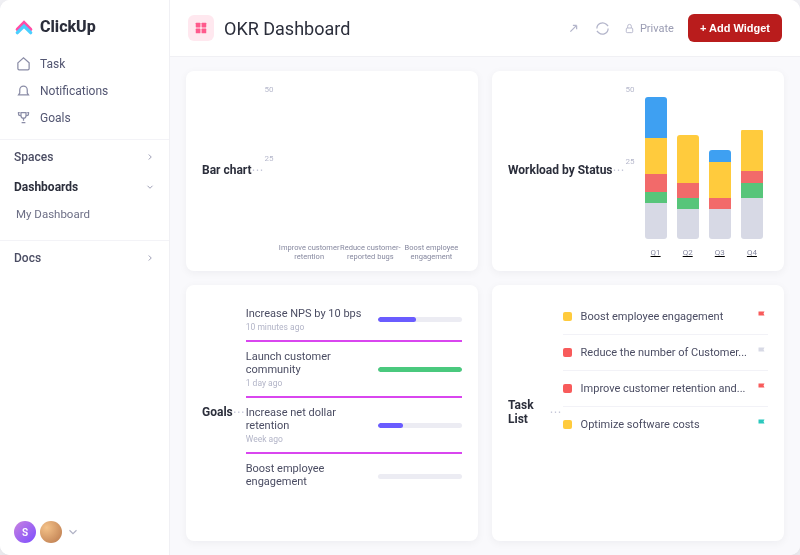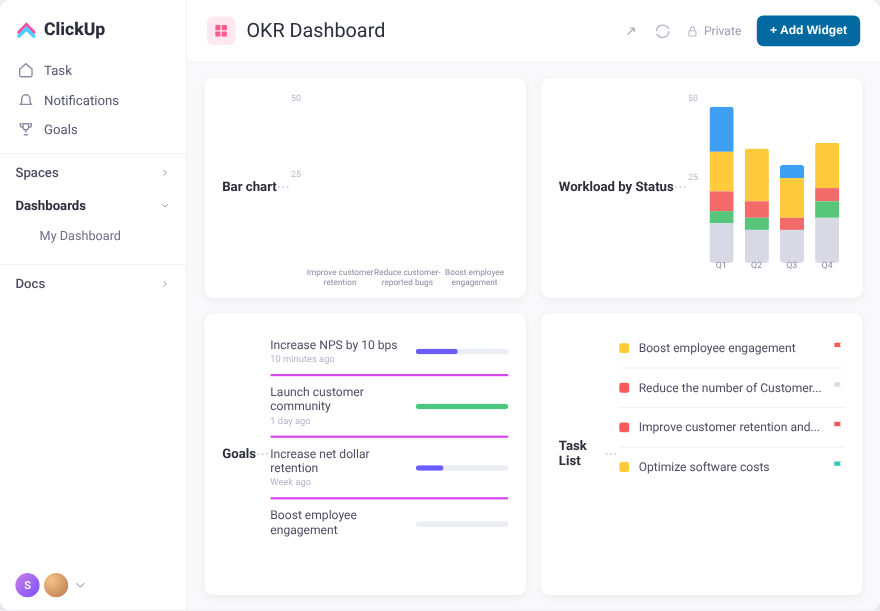--- a/index.html
+++ b/index.html
@@ -13,39 +13,39 @@
   .logo-text { font-weight: 800; font-size: 16px; color: #2b2e3b; }
   .nav { padding: 0 10px; }
   .nav-item { display: flex; align-items: center; gap: 9px; padding: 6px 6px; font-size: 12px; color: #535672; cursor: pointer; border-radius: 5px; }
   .nav-item .icon { width: 15px; height: 15px; display: inline-flex; align-items: center; justify-content: center; color: #8a8ca6; }
   .section-head { display: flex; align-items: center; justify-content: space-between; padding: 10px 14px 6px; font-size: 12px; color: #4b4d63; border-top: 1px solid #f3f3f7; margin-top: 8px; cursor: pointer; }
   .section-head.tight { border-top: none; margin-top: 0; }
   .section-head .label { font-weight: 500; }
   .section-head.bold .label { font-weight: 700; color: #2b2e3b; }
   .chev { width: 10px; height: 10px; color: #8a8ca6; }
   .subnav { padding: 2px 14px 6px; }
-  .sub-item { font-size: 11.5px; color: #6d6f86; padding: 5px 2px; cursor: pointer; margin-left: 20px; }
+  .sub-item { font-size: 11.5px; color: #6d6f86; padding: 5px 2px; cursor: pointer; }
 
   .spacer { flex: 1; }
   .avatars { display: flex; align-items: center; gap: 4px; padding: 12px 14px; }
   .avatar { width: 22px; height: 22px; border-radius: 50%; display: inline-flex; align-items: center; justify-content: center; font-size: 10px; font-weight: 600; color: #fff; }
   .av-s { background: linear-gradient(135deg,#c882e0,#7c4dff); }
   .av-photo { background: radial-gradient(circle at 30% 30%, #f4c289, #b8764a); }
   .av-add { width: 14px; height: 14px; color: #b0b2c5; }
 
   
   .main { flex: 1; background: #f9f9fc; display: flex; flex-direction: column; }
   .header { display: flex; align-items: center; padding: 14px 18px; gap: 10px; background:#fff; border-bottom:1px solid #f0f0f4;}
   .dash-icon { width: 26px; height: 26px; background: #ffe8ef; border-radius: 6px; display: flex; align-items: center; justify-content: center; }
   .dash-icon svg { width: 14px; height: 14px; }
   .title { font-size: 18px; font-weight: 400; color: #2b2e3b; text-align: center; }
   .header-right { margin-left: auto; display: flex; align-items: center; gap: 14px; }
   .hicon { width: 15px; height: 15px; color: #b3b5ca; cursor: pointer; }
   .private { display: flex; align-items: center; gap: 5px; color: #9a9cb3; font-size: 11px; }
-  .add-widget { background: #0369a1; color: #fff; border: none; padding: 8px 12px; border-radius: 6px; font-size: 11px; font-weight: 600; cursor: pointer; }
+  .add-widget { background: #b91c1c; color: #fff; border: none; padding: 8px 12px; border-radius: 6px; font-size: 11px; font-weight: 600; cursor: pointer; }
 
   .grid { flex: 1; padding: 14px 16px; display: grid; grid-template-columns: 1fr 1fr; grid-template-rows: 200px 1fr; gap: 14px; overflow: hidden; }
   .card { background: #fff; border-radius: 8px; box-shadow: 0 2px 8px rgba(20,20,40,0.05); padding: 14px 16px 10px; display: flex; flex-direction: row; }
   .card-head { display: flex; align-items: center; justify-content: space-between; margin-bottom: 6px; }
   .card-title { font-size: 12px; font-weight: 700; color: #2b2e3b; }
   .dots { color: #c6c8d9; font-size: 12px; cursor: pointer; letter-spacing: 1px; }
 
   
   .barchart-body { flex: 1; position: relative; }
   .axis-label { position: absolute; font-size: 8px; color: #b6b8cc; left: 0; }
@@ -53,21 +53,21 @@
   .bar-wrap { display: flex; flex-direction: column; align-items: center; width: 60px; }
   .bar { width: 14px; background: #b660e0; border-radius: 2px; }
   .bar-label { font-size: 7.5px; color: #86889f; text-align: center; margin-top: 6px; line-height: 1.2; width: 70px; }
   .bars-bottom { position: absolute; left:14px; right:0; bottom:0; display:flex; justify-content:space-around; }
 
   
   .stacks { position: absolute; left: 14px; right: 0; bottom: 22px; top: 6px; display: flex; justify-content: space-around; align-items: flex-end; }
   .stack { width: 22px; border-radius: 3px; overflow: hidden; display: flex; flex-direction: column-reverse; }
   .seg { width: 100%; }
   .stack-label { font-size: 8px; color: #86889f; text-align: center; margin-top: 4px; }
-  .stacks-bottom { position:absolute; left:14px; right:0; bottom:15px; display:flex; justify-content:space-around;}
+  .stacks-bottom { position:absolute; left:14px; right:0; bottom:4px; display:flex; justify-content:space-around;text-decoration:underline;}
   .stacks-bottom > div { width:22px; text-align:center;}
 
   
   .goal { padding: 8px 0; border-bottom: 2px solid #d946ef; display: flex; align-items: center; justify-content: space-between; gap: 10px; }
   .goal:last-child { border-bottom: none; }
   .goal-info { flex: 1; }
   .goal-title { font-size: 11px; color: #4b4d63; }
   .goal-time { font-size: 8.5px; color: #b2b4c7; margin-top: 2px; }
   .progress { width: 84px; height: 5px; background: #ececf3; border-radius: 3px; overflow: hidden; }
   .prog-fill { height: 100%; border-radius: 3px; }

